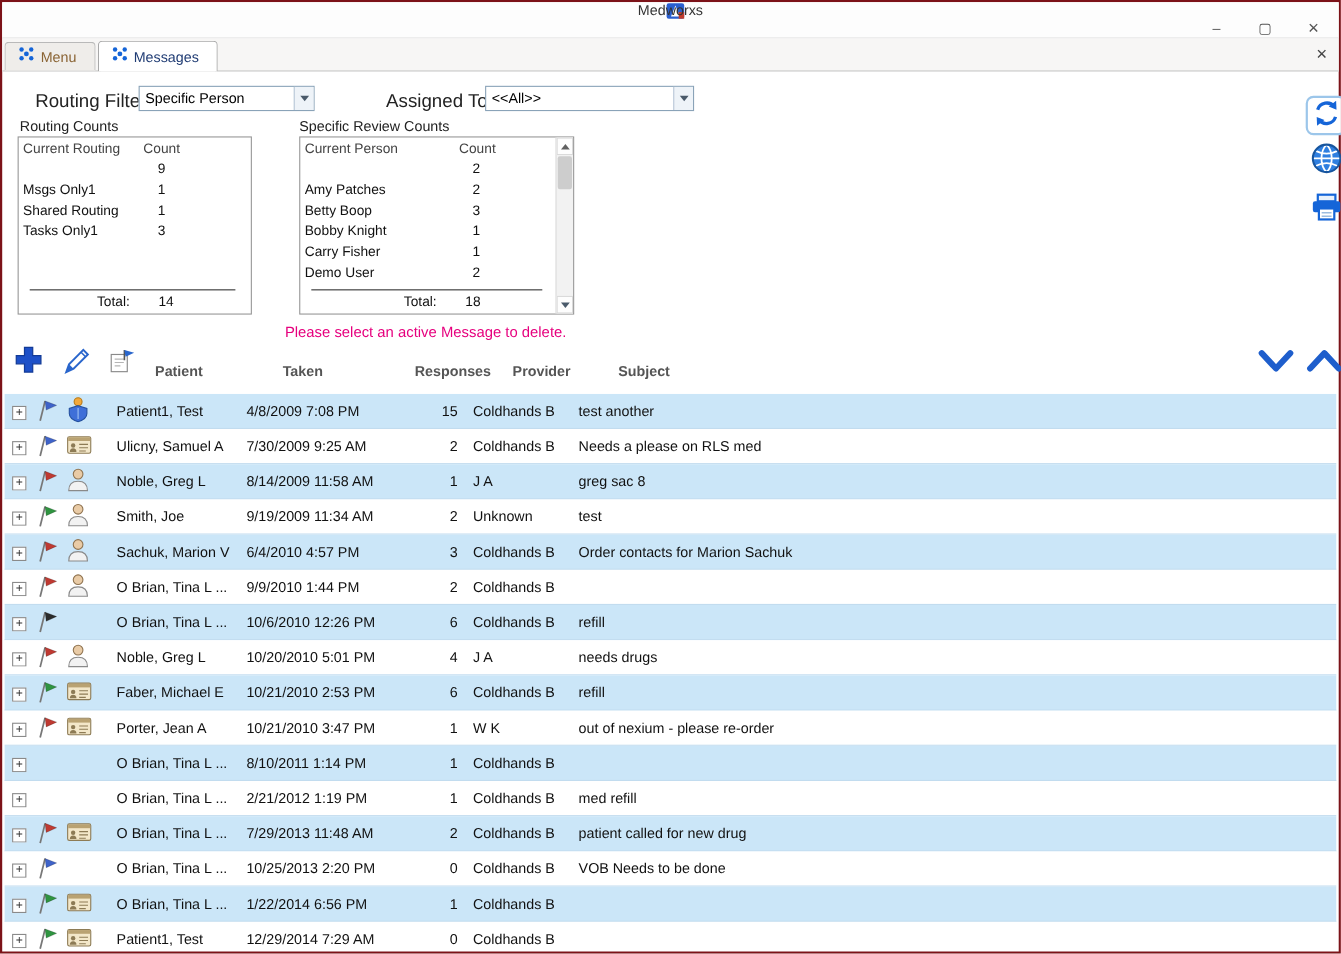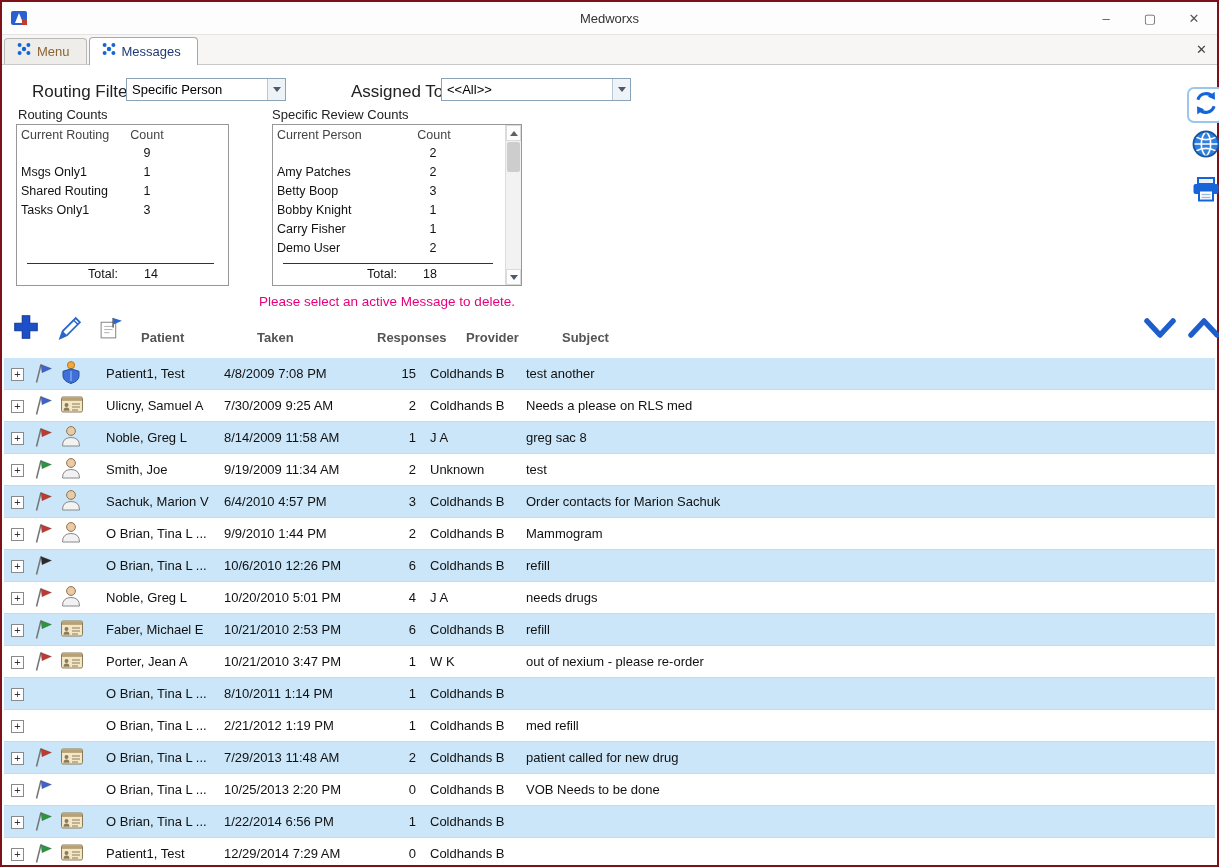--- a/index.html
+++ b/index.html
@@ -7,21 +7,21 @@
     font-family: "Liberation Sans", sans-serif;
     width:1219px; height:867px; overflow:hidden; background:#fff;
   }
   .window {
     position:relative; width:1219px; height:867px;
     border:2px solid #7c1218; background:#fff;
   }
   
   .titlebar {
     height:33px; display:flex; align-items:center;
-    background:#fdfdfd; border-bottom:1px solid #e3e3e3; position:relative;
+    background:#fdfdfd; border-bottom:1px solid #e3e3e3; position:relative;flex-direction:column;
   }
   .app-icon { margin-left:8px; width:18px; height:16px; display:inline-flex; }
   .title { position:absolute; left:0; right:0; text-align:center; font-size:13px; color:#333; }
   .win-controls { margin-left:auto; display:flex; gap:26px; padding-right:14px; z-index:2; }
   .win-btn { font-size:13px; color:#555; cursor:default; width:18px; text-align:center; }
   
   .tabstrip {
     height:30px; display:flex; align-items:flex-end;
     background:#f7f6f5; border-bottom:1px solid #c9c9c9; position:relative;
   }
@@ -439,21 +439,20 @@
               <path d="M9 3.5 L19.5 7.5 L10 11.8 Z" fill="#bf3a32" stroke="rgba(0,0,0,0.25)" stroke-width="0.7"></path>
             </svg></span>
     <span class="cell ptype"><svg width="22" height="24" viewBox="0 0 22 24">
               <circle cx="11" cy="7" r="4.4" fill="#e9cba6" stroke="#8f7350" stroke-width="1"></circle>
               <path d="M2.5 22 Q2.5 13.5 11 13.5 Q19.5 13.5 19.5 22 Z" fill="#f2f2f2" stroke="#8a8a8a" stroke-width="1"></path>
             </svg></span>
     <span class="cell patient">O Brian, Tina L ...</span>
     <span class="cell taken">9/9/2010 1:44 PM</span>
     <span class="cell responses">2</span>
     <span class="cell provider">Coldhands B</span>
-    <span class="cell subject">Mammogram</span>
   </div>
 
   <div class="msg-row alt">
     <span class="cell expand"><span class="plusbox">+</span></span>
     <span class="cell flag"><svg width="21" height="23" viewBox="0 0 21 23">
               <path d="M4.5 21.5 L9 3.5" stroke="#777" stroke-width="1.6" fill="none"></path>
               <path d="M9 3.5 L19.5 7.5 L10 11.8 Z" fill="#2b2b2b" stroke="rgba(0,0,0,0.25)" stroke-width="0.7"></path>
             </svg></span>
     <span class="cell ptype"></span>
     <span class="cell patient">O Brian, Tina L ...</span>

